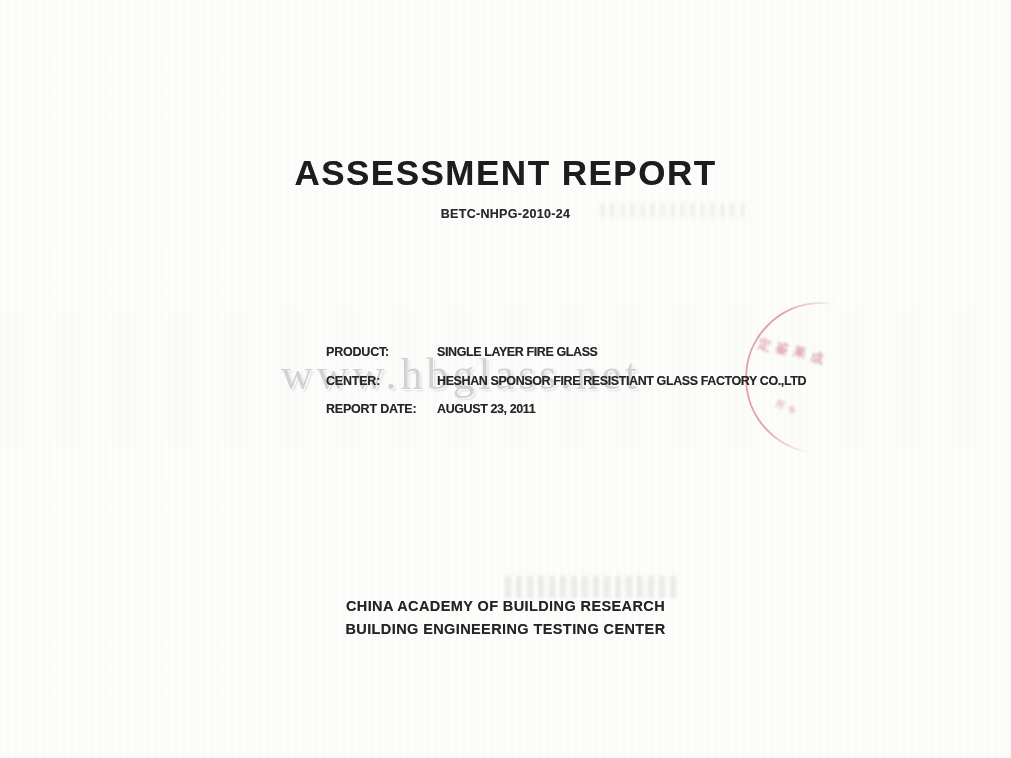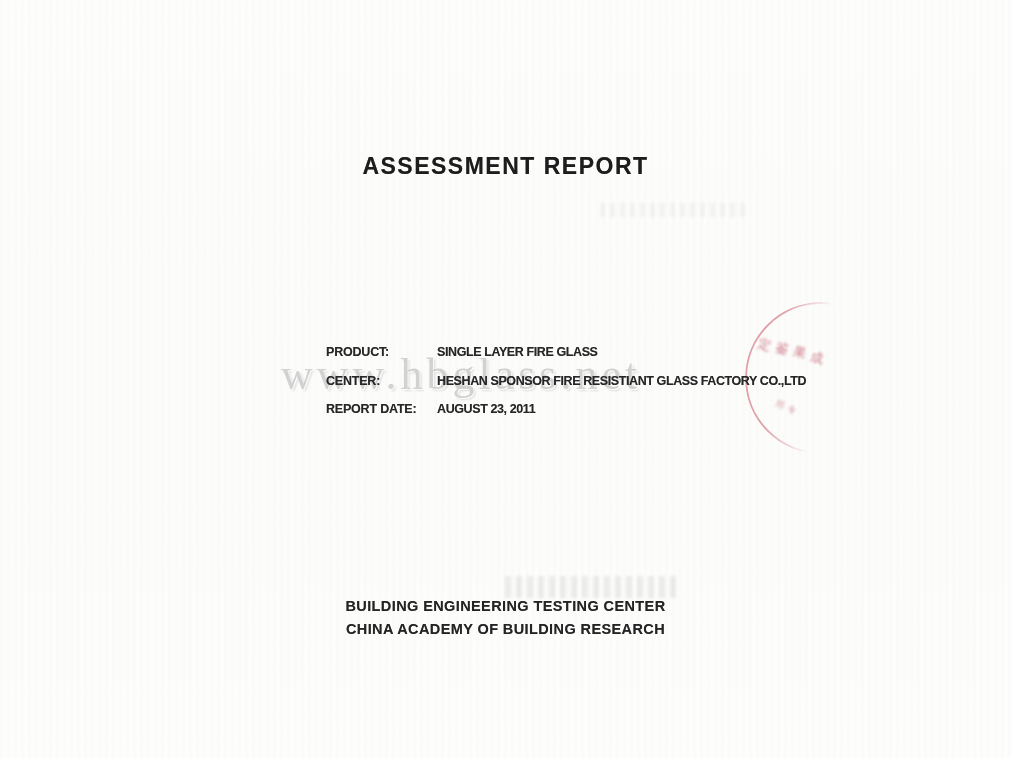--- a/index.html
+++ b/index.html
@@ -13,21 +13,21 @@
     overflow: hidden;
     font-family: "Liberation Sans", sans-serif;
     color: #1f1f1f;
   }
 
   
   .title {
     position: absolute;
     left: 0; right: 0; top: 153px;
     text-align: center;
-    font-size: 23px;
+    font-size: 35px;
     font-weight: bold;
     letter-spacing: 1.5px;
     color: #1d1d1d;
     text-shadow: 0 0 0.6px rgba(40,40,40,0.55);
     z-index: 4;
   }
   .report-number {
     position: absolute;
     left: 0; right: 0; top: 207px;
     text-align: center;
@@ -149,34 +149,35 @@
   <div class="bleed-1"></div>
 
   <div class="stamp">
     <div class="stamp-arc"></div>
     <div class="stamp-glyphs-primary">成果鉴定</div>
     <div class="stamp-glyphs-secondary">专用</div>
   </div>
 
   <div class="title">ASSESSMENT REPORT</div>
 
+  <div class="report-number">BETC-NHPG-2010-24</div>
 
   <div class="fields">
     <div class="field-row r0">
       <span class="field-label">PRODUCT:</span>
       <span class="field-value">SINGLE LAYER FIRE GLASS</span>
     </div>
     <div class="field-row r1">
       <span class="field-label">CENTER:</span>
       <span class="field-value">HESHAN SPONSOR FIRE RESISTIANT GLASS FACTORY CO.,LTD</span>
     </div>
     <div class="field-row r2">
       <span class="field-label">REPORT DATE:</span>
       <span class="field-value">AUGUST 23, 2011</span>
     </div>
   </div>
 
   <div class="issuer">
+    <div class="issuer-line">CHINA ACADEMY OF BUILDING RESEARCH</div>
     <div class="issuer-line">BUILDING ENGINEERING TESTING CENTER</div>
-    <div class="issuer-line">CHINA ACADEMY OF BUILDING RESEARCH</div>
   </div>
 
 </div>
 
 </body></html>

